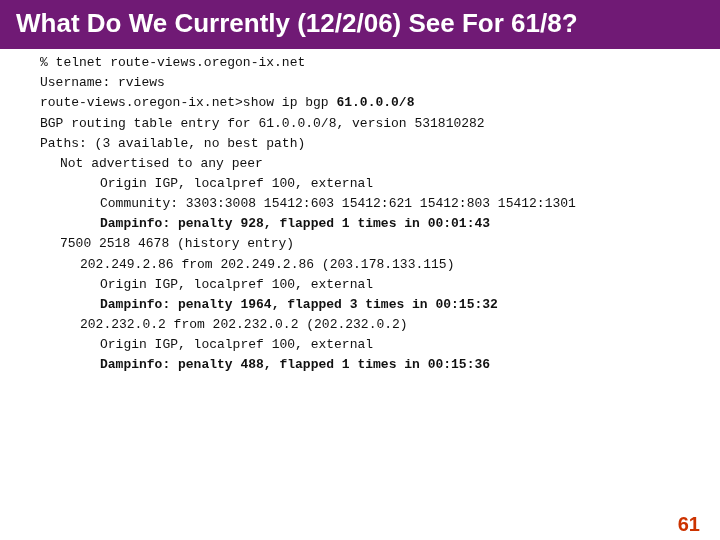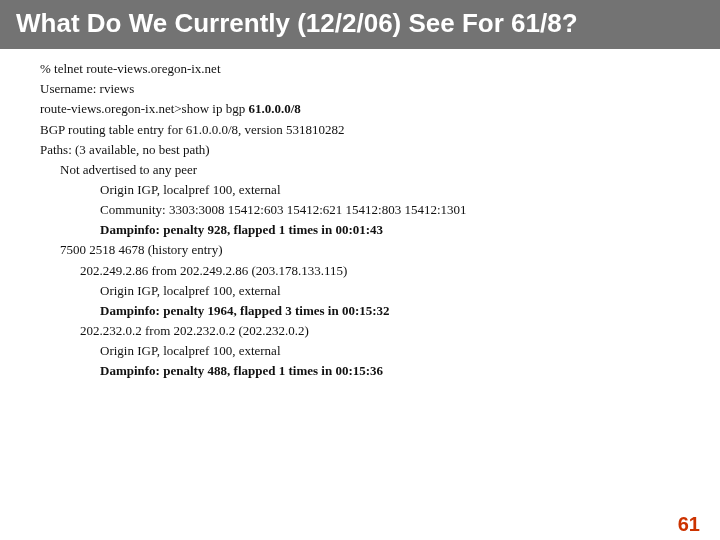--- a/index.html
+++ b/index.html
@@ -4,30 +4,30 @@
   <style>
     * { margin: 0; padding: 0; box-sizing: border-box; }
     body {
       width: 720px;
       height: 540px;
       background: #fff;
       font-family: Arial, sans-serif;
       overflow: hidden;
     }
     .title-bar {
-      background: #737373;
+      background: #701a75;
       color: #fff;
       font-size: 26px;
       font-weight: bold;
       padding: 8px 16px 10px 16px;
       line-height: 1.2;
     }
     .content {
-      padding: 10px 30px 10px 40px;
-      font-family: Liberation Serif, serif;
+      padding: 4px 30px 10px 40px;
+      font-family: Liberation Mono, monospace;
       font-size: 13px;
       line-height: 1.55;
       color: #111;
     }
     .bold { font-weight: bold; }
     .page-number {
       position: absolute;
       bottom: 4px;
       right: 20px;
       font-size: 20px;

